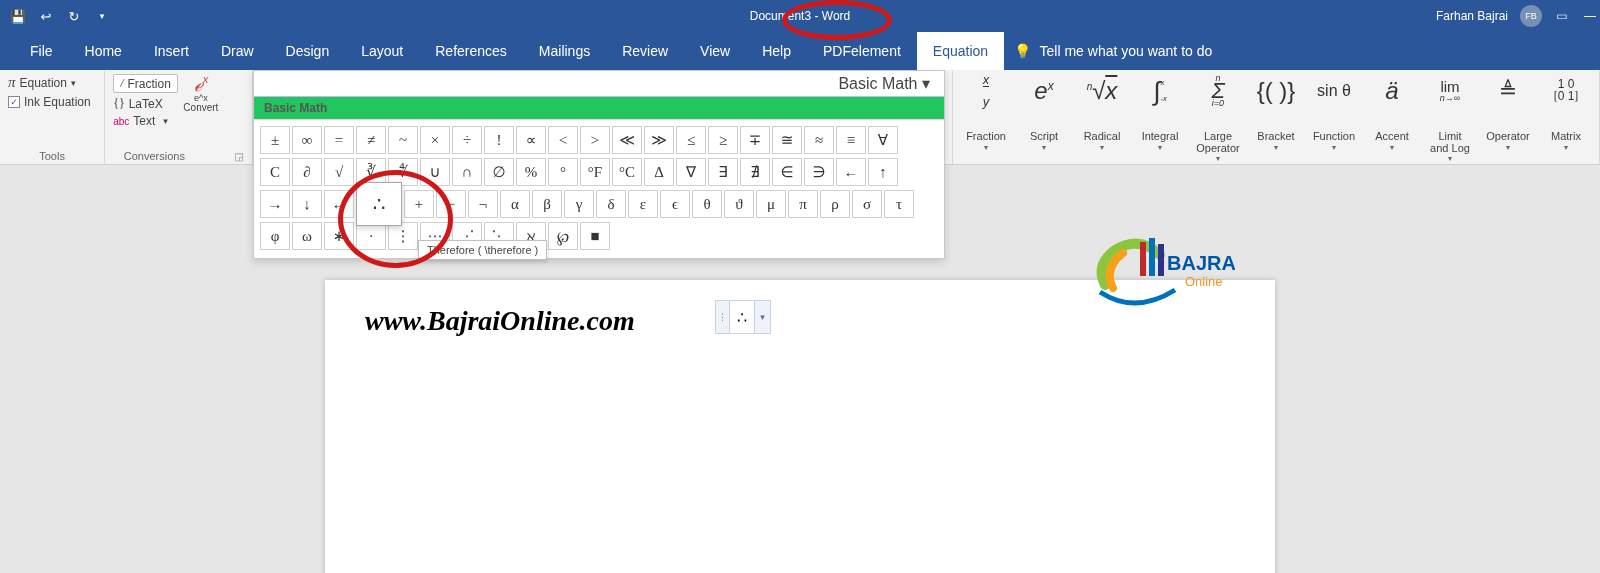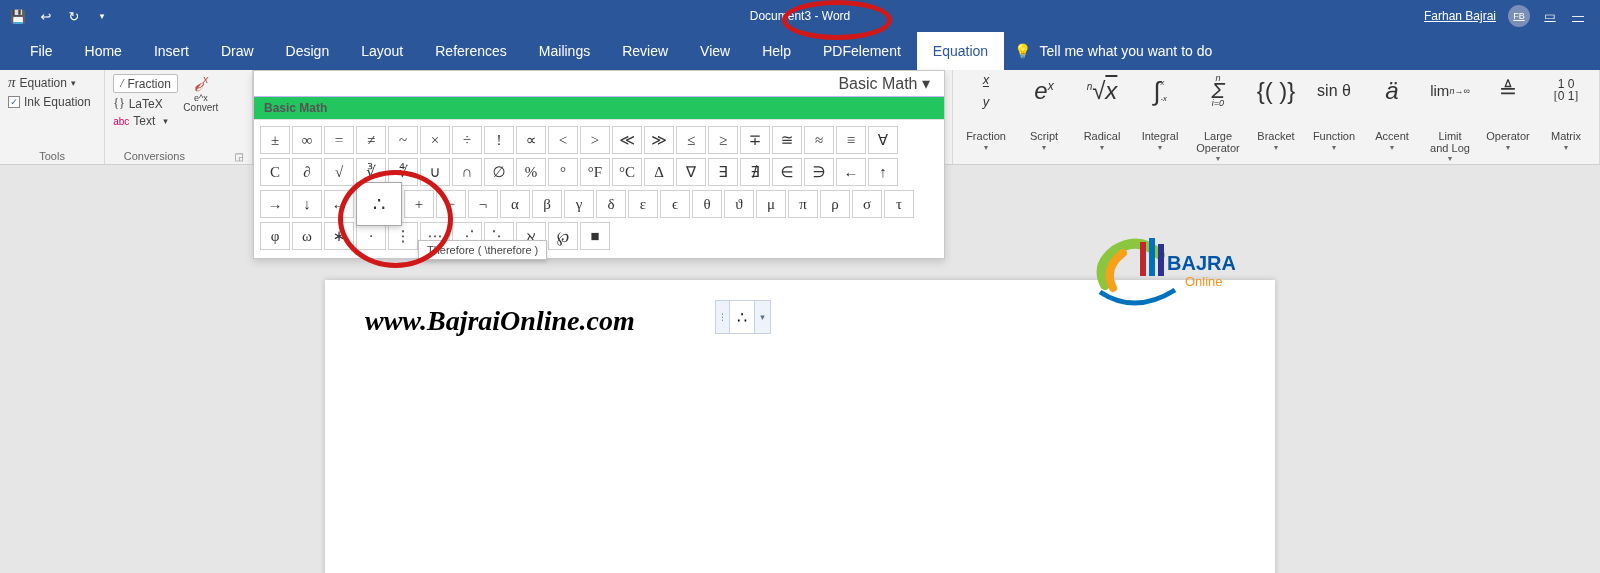--- a/index.html
+++ b/index.html
@@ -3,21 +3,21 @@
 <meta charset="utf-8">
 <style>
   * { box-sizing: border-box; margin: 0; padding: 0; font-family: "Segoe UI", Tahoma, sans-serif; }
   body { width: 1600px; height: 573px; background: #e6e6e6; overflow: hidden; position: relative; }
 
   
   .titlebar { height: 32px; background: #2b579a; display: flex; align-items: center; color: #fff; font-size: 12px; position: relative; }
   .qat { display: flex; align-items: center; gap: 12px; padding-left: 10px; }
   .qat .ic { width: 16px; height: 16px; display:flex;align-items:center;justify-content:center;font-size:13px;color:#fff; }
   .title-center { position:absolute; left:50%; transform:translateX(-50%); font-size:12px; }
-  .title-right { margin-left:auto; display:flex; align-items:center; gap:12px; padding-right:14px;text-decoration:underline; }
+  .title-right { margin-left:auto; display:flex; align-items:center; gap:12px; padding-right:2px; }
   .avatar { width:22px;height:22px;border-radius:50%;background:#7a8fb8;display:flex;align-items:center;justify-content:center;font-size:9px;color:#fff; }
   .winbtn { width:16px;height:16px;display:flex;align-items:center;justify-content:center;font-size:12px; }
 
   
   .tabs { height: 38px; background:#2b579a; display:flex; align-items:center; color:#fff; font-size:14px; padding-left:14px; gap:0; }
   .tab { padding: 0 16px; height:38px; display:flex;align-items:center; cursor:pointer;text-align:center; }
   .tab.active { background:#fff; color:#2b579a; }
   .tellme-wrap { display:flex;align-items:center;gap:8px;margin-left:10px; }
   .bulb { font-size:14px; }
 
@@ -306,21 +306,21 @@
           </div>
           <div class="struct">
             <div class="glyph">
               <span style="font-style:italic">ä</span>
             </div>
             <div class="lab">Accent</div>
             <div class="dd">▾</div>
           </div>
           <div class="struct">
             <div class="glyph">
-              <span style="display:inline-flex;align-items:center;line-height:0.9">
+              <span style="display:inline-flex;flex-direction:column;align-items:center;line-height:0.9">
                 <span style="font-size:15px;font-style:normal">lim</span>
                 <span style="font-size:9px;font-style:italic">n→∞</span>
               </span>
             </div>
             <div class="lab">Limit<br>and Log</div>
             <div class="dd">▾</div>
           </div>
           <div class="struct">
             <div class="glyph">
               <span style="font-size:22px;font-style:normal">≜</span>

